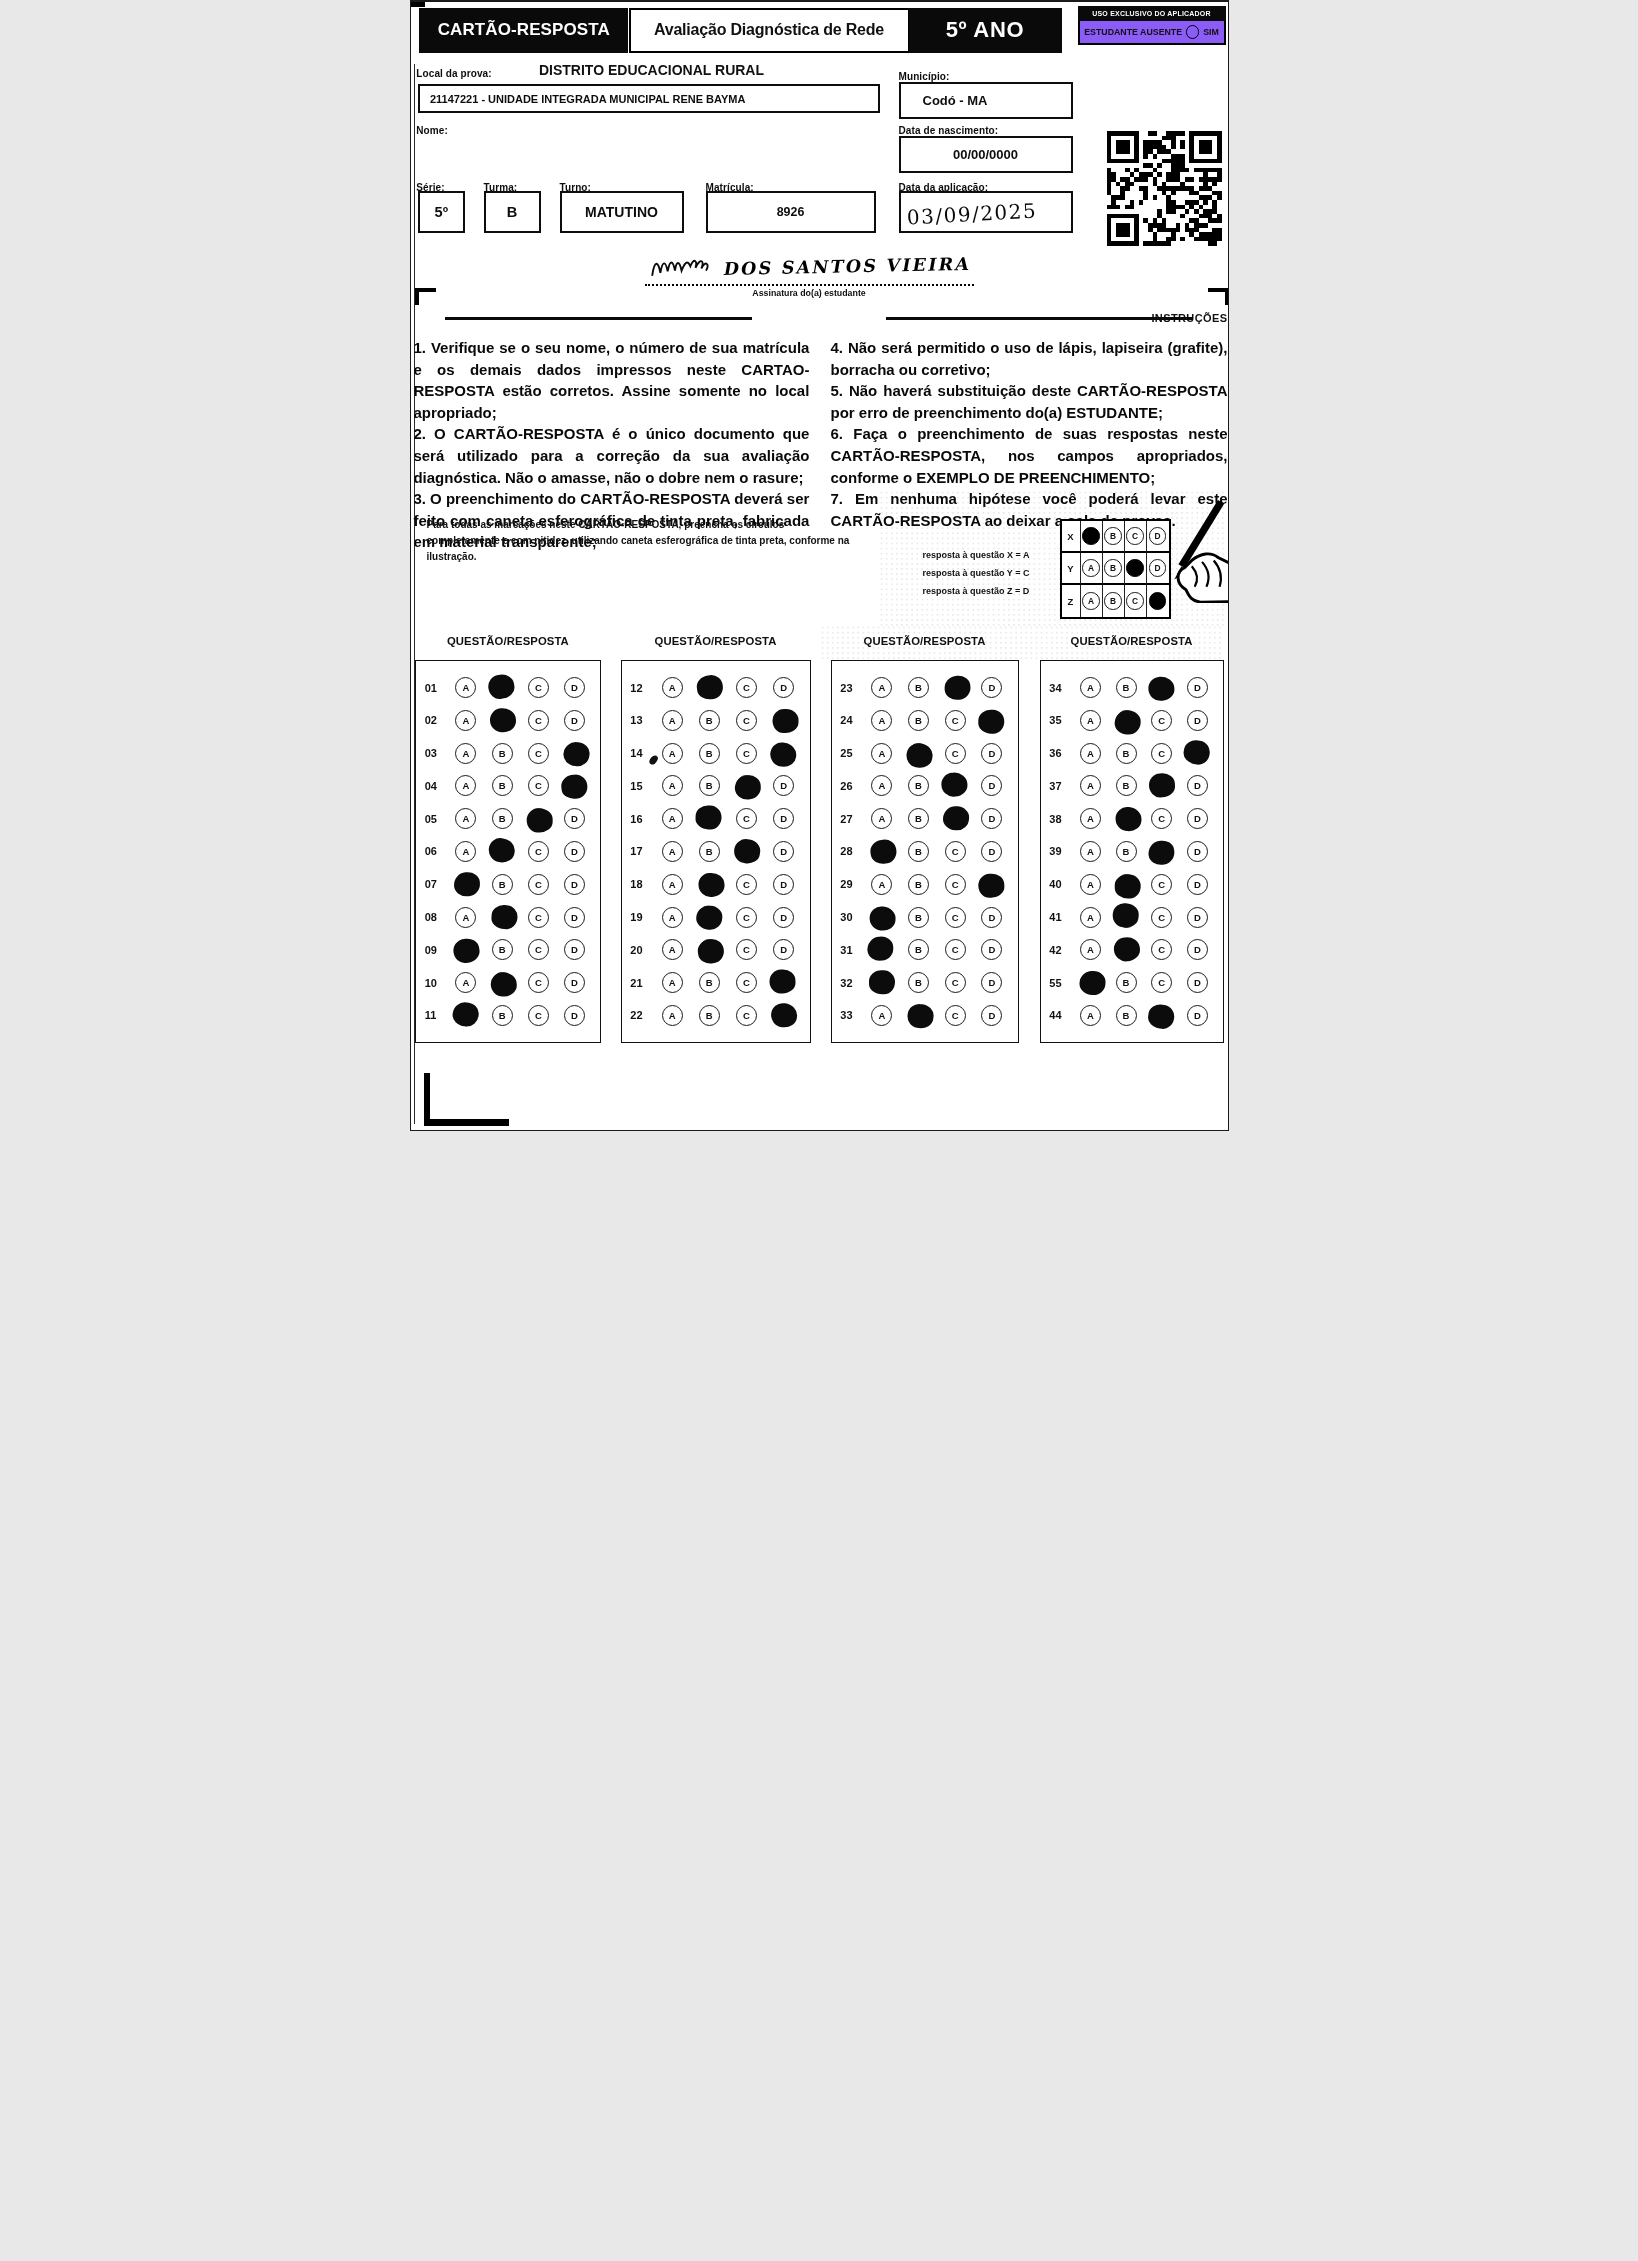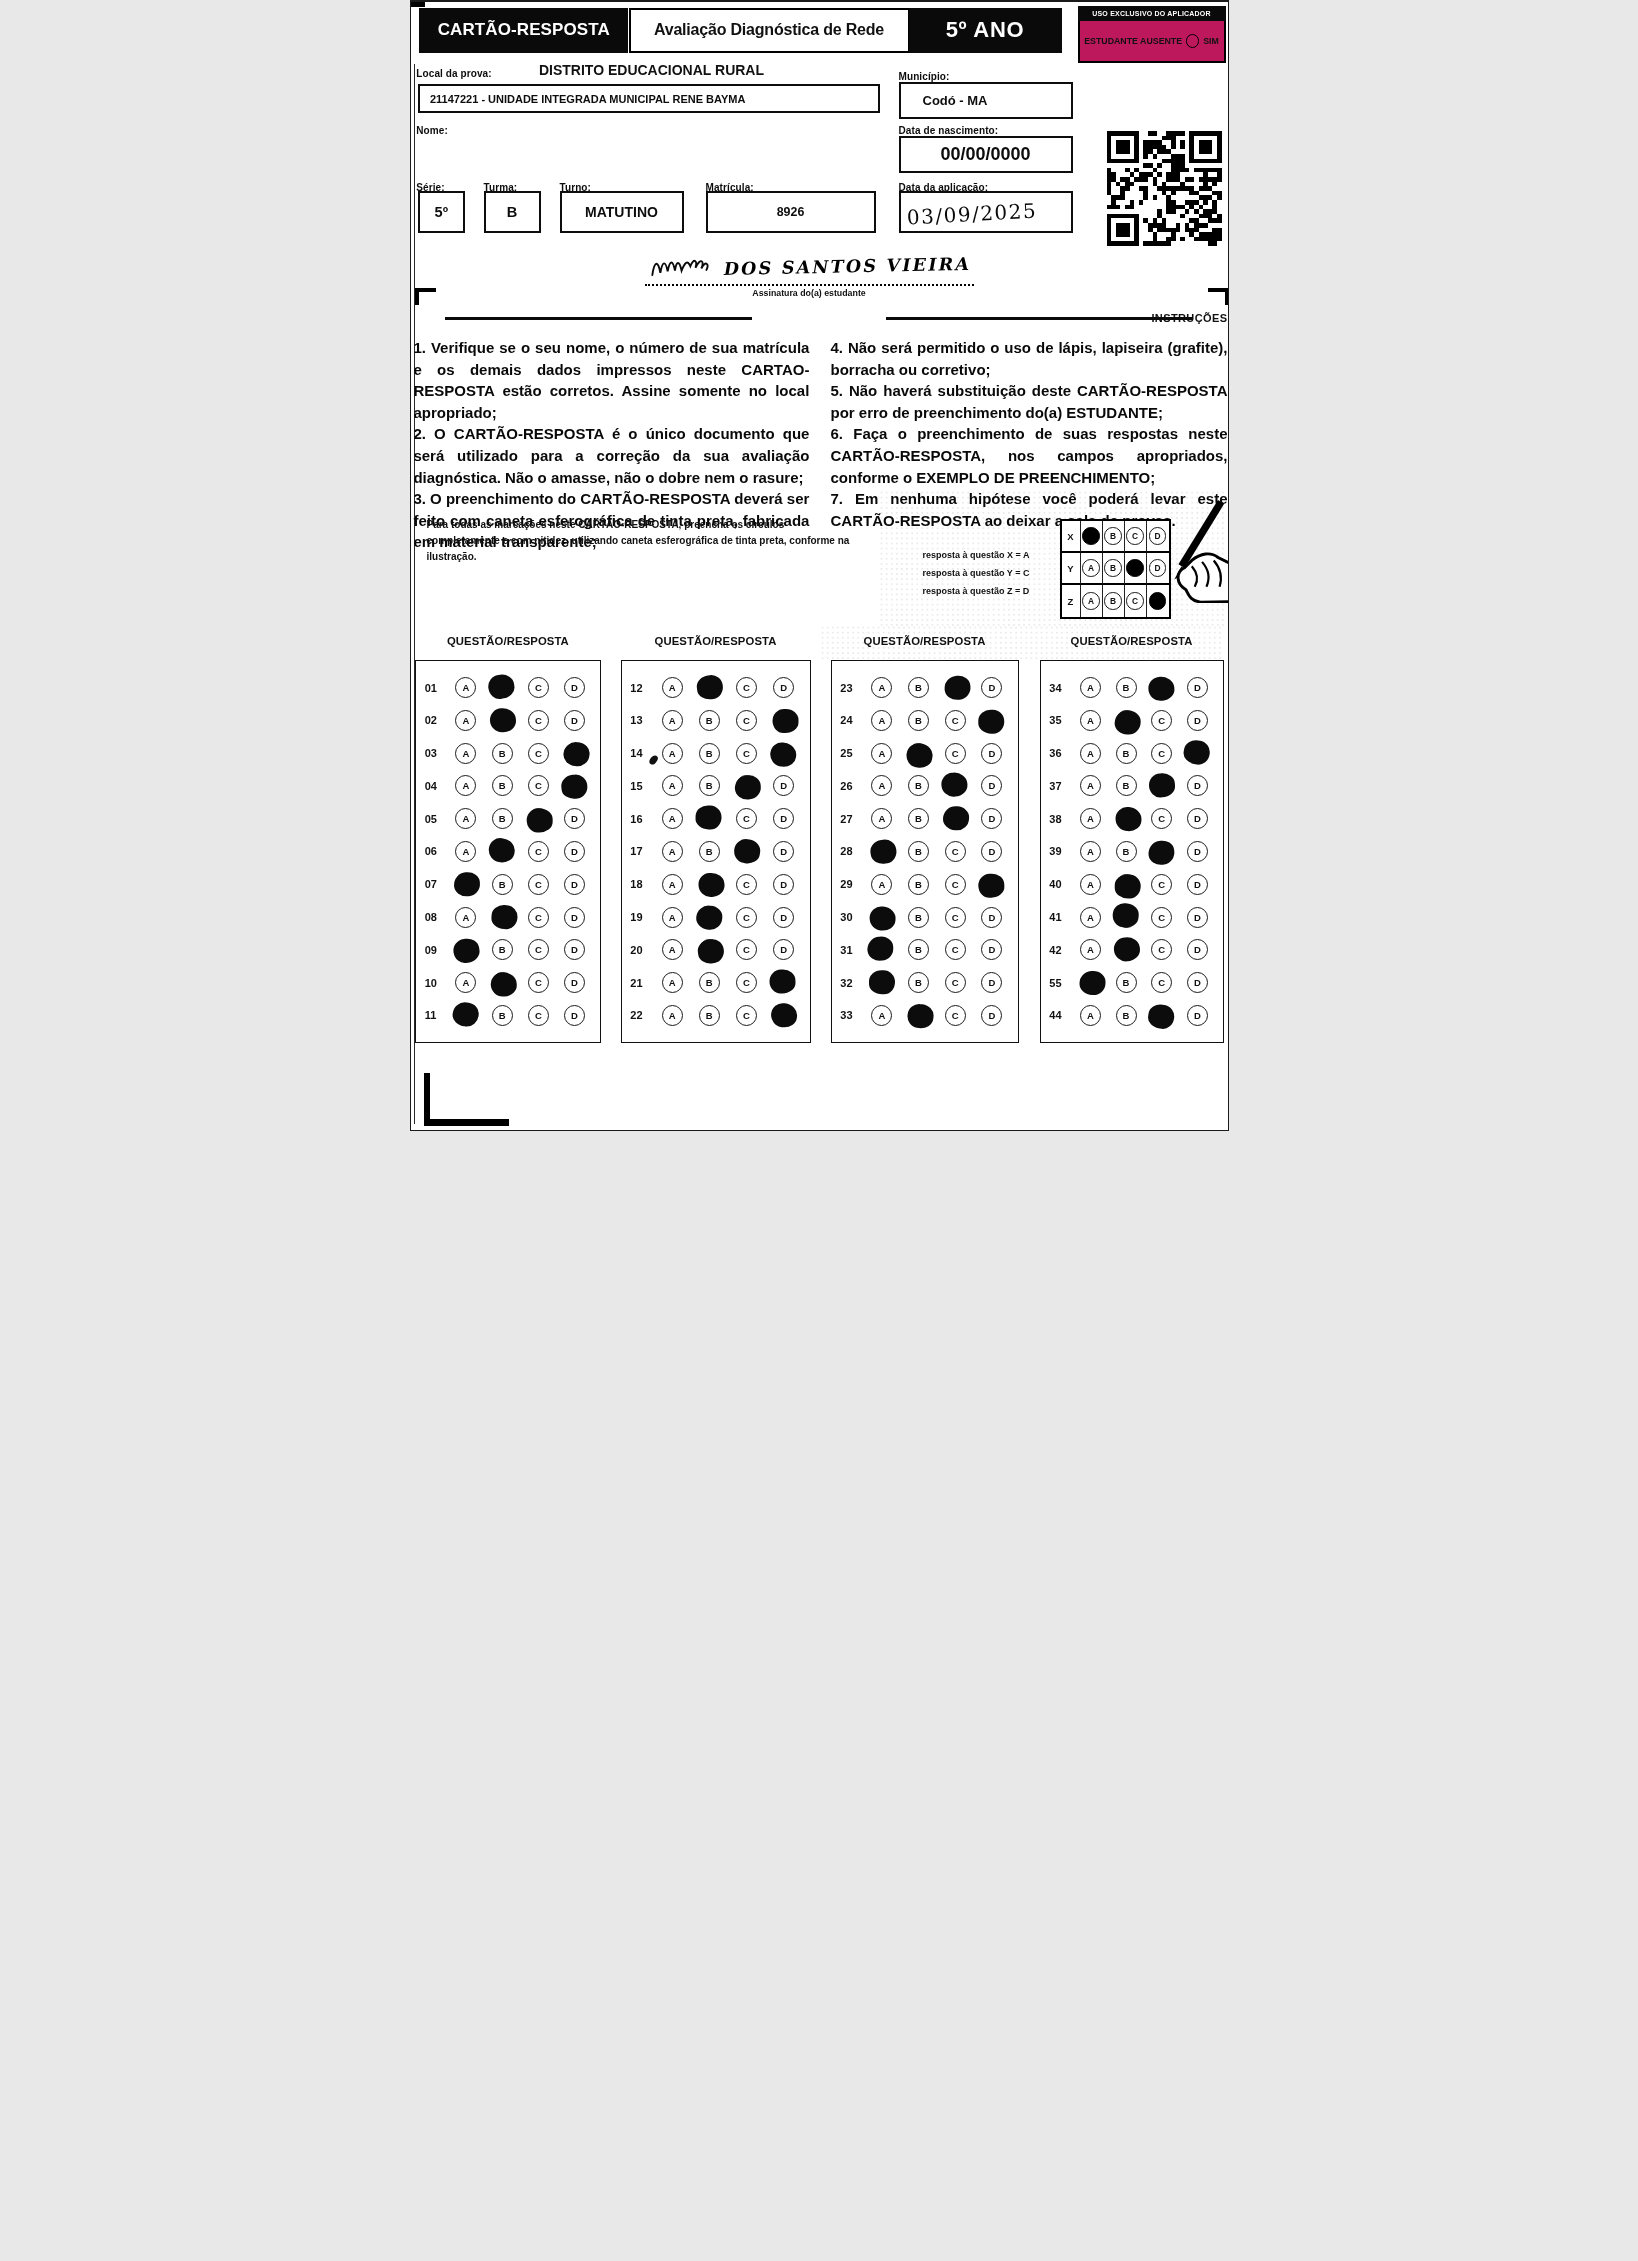--- a/index.html
+++ b/index.html
@@ -18,31 +18,31 @@
   
   .hdr-title{left:8.8px; top:5.8px; width:209px; height:45px; background:#0a0a0a; color:#fff;
     display:flex; align-items:center; justify-content:center; font-size:17px; font-weight:800; letter-spacing:0.1px;}
   .hdr-sub{left:218px; top:5.8px; width:281px; height:45px; background:#fff; border:2.9px solid #000; box-sizing:border-box;
     display:flex; align-items:center; justify-content:center; font-size:16px; font-weight:800; letter-spacing:-0.2px;}
   .hdr-grade{left:498px; top:5.8px; width:153px; height:45px; background:#0a0a0a; color:#fff;
     display:flex; align-items:center; justify-content:center; font-size:22px; font-weight:800; letter-spacing:0.7px;}
   .uso{left:667px; top:4.4px; width:148px; height:48px;}
   .uso-strip{height:14.6px; background:#0a0a0a; color:#fff; display:flex; align-items:center; justify-content:center;
     font-size:7px; font-weight:700; letter-spacing:0.2px;}
-  .uso-body{height:42px; border:2.2px solid #000; border-top:none; box-sizing:border-box; background:#be185d;
+  .uso-body{height:24px; border:2.2px solid #000; border-top:none; box-sizing:border-box; background:#8b5cf6;
     display:flex; align-items:center; justify-content:center; gap:3.7px; font-size:8.8px; font-weight:800;}
   .uso-circle{width:11.7px; height:11.7px; border:1.6px solid #000; border-radius:50%; display:inline-block;}
 
   
   .f-district{left:95px; top:60px; width:292px; text-align:center; font-size:14px; font-weight:800;}
   .f-school .val{font-size:11px; padding-left:10.2px;}
   .f-municipio .val{font-size:13px; padding-left:22px;}
   .f-nome .val{font-size:12.4px; padding-left:10.2px;}
   .f-centered{justify-content:center;}
-  .f-nasc .val{font-size:18px;}
+  .f-nasc .val{font-size:13px;}
   .f-small .val{font-size:14.6px;}
   .f-turno .val{font-size:14px;}
   .f-matric .val{font-size:12.4px;}
   .hand-date{font-family:"DejaVu Serif", serif; font-size:20px; font-weight:400; color:#0a0a0a;
     transform:rotate(-3deg) translateY(2.2px); letter-spacing:1.5px; white-space:nowrap; padding-left:5.8px;}
 
   
   .qr{left:694px; top:129px; width:118px; height:115px;}
   .qr svg{width:100%; height:100%; shape-rendering:crispEdges;}
 

